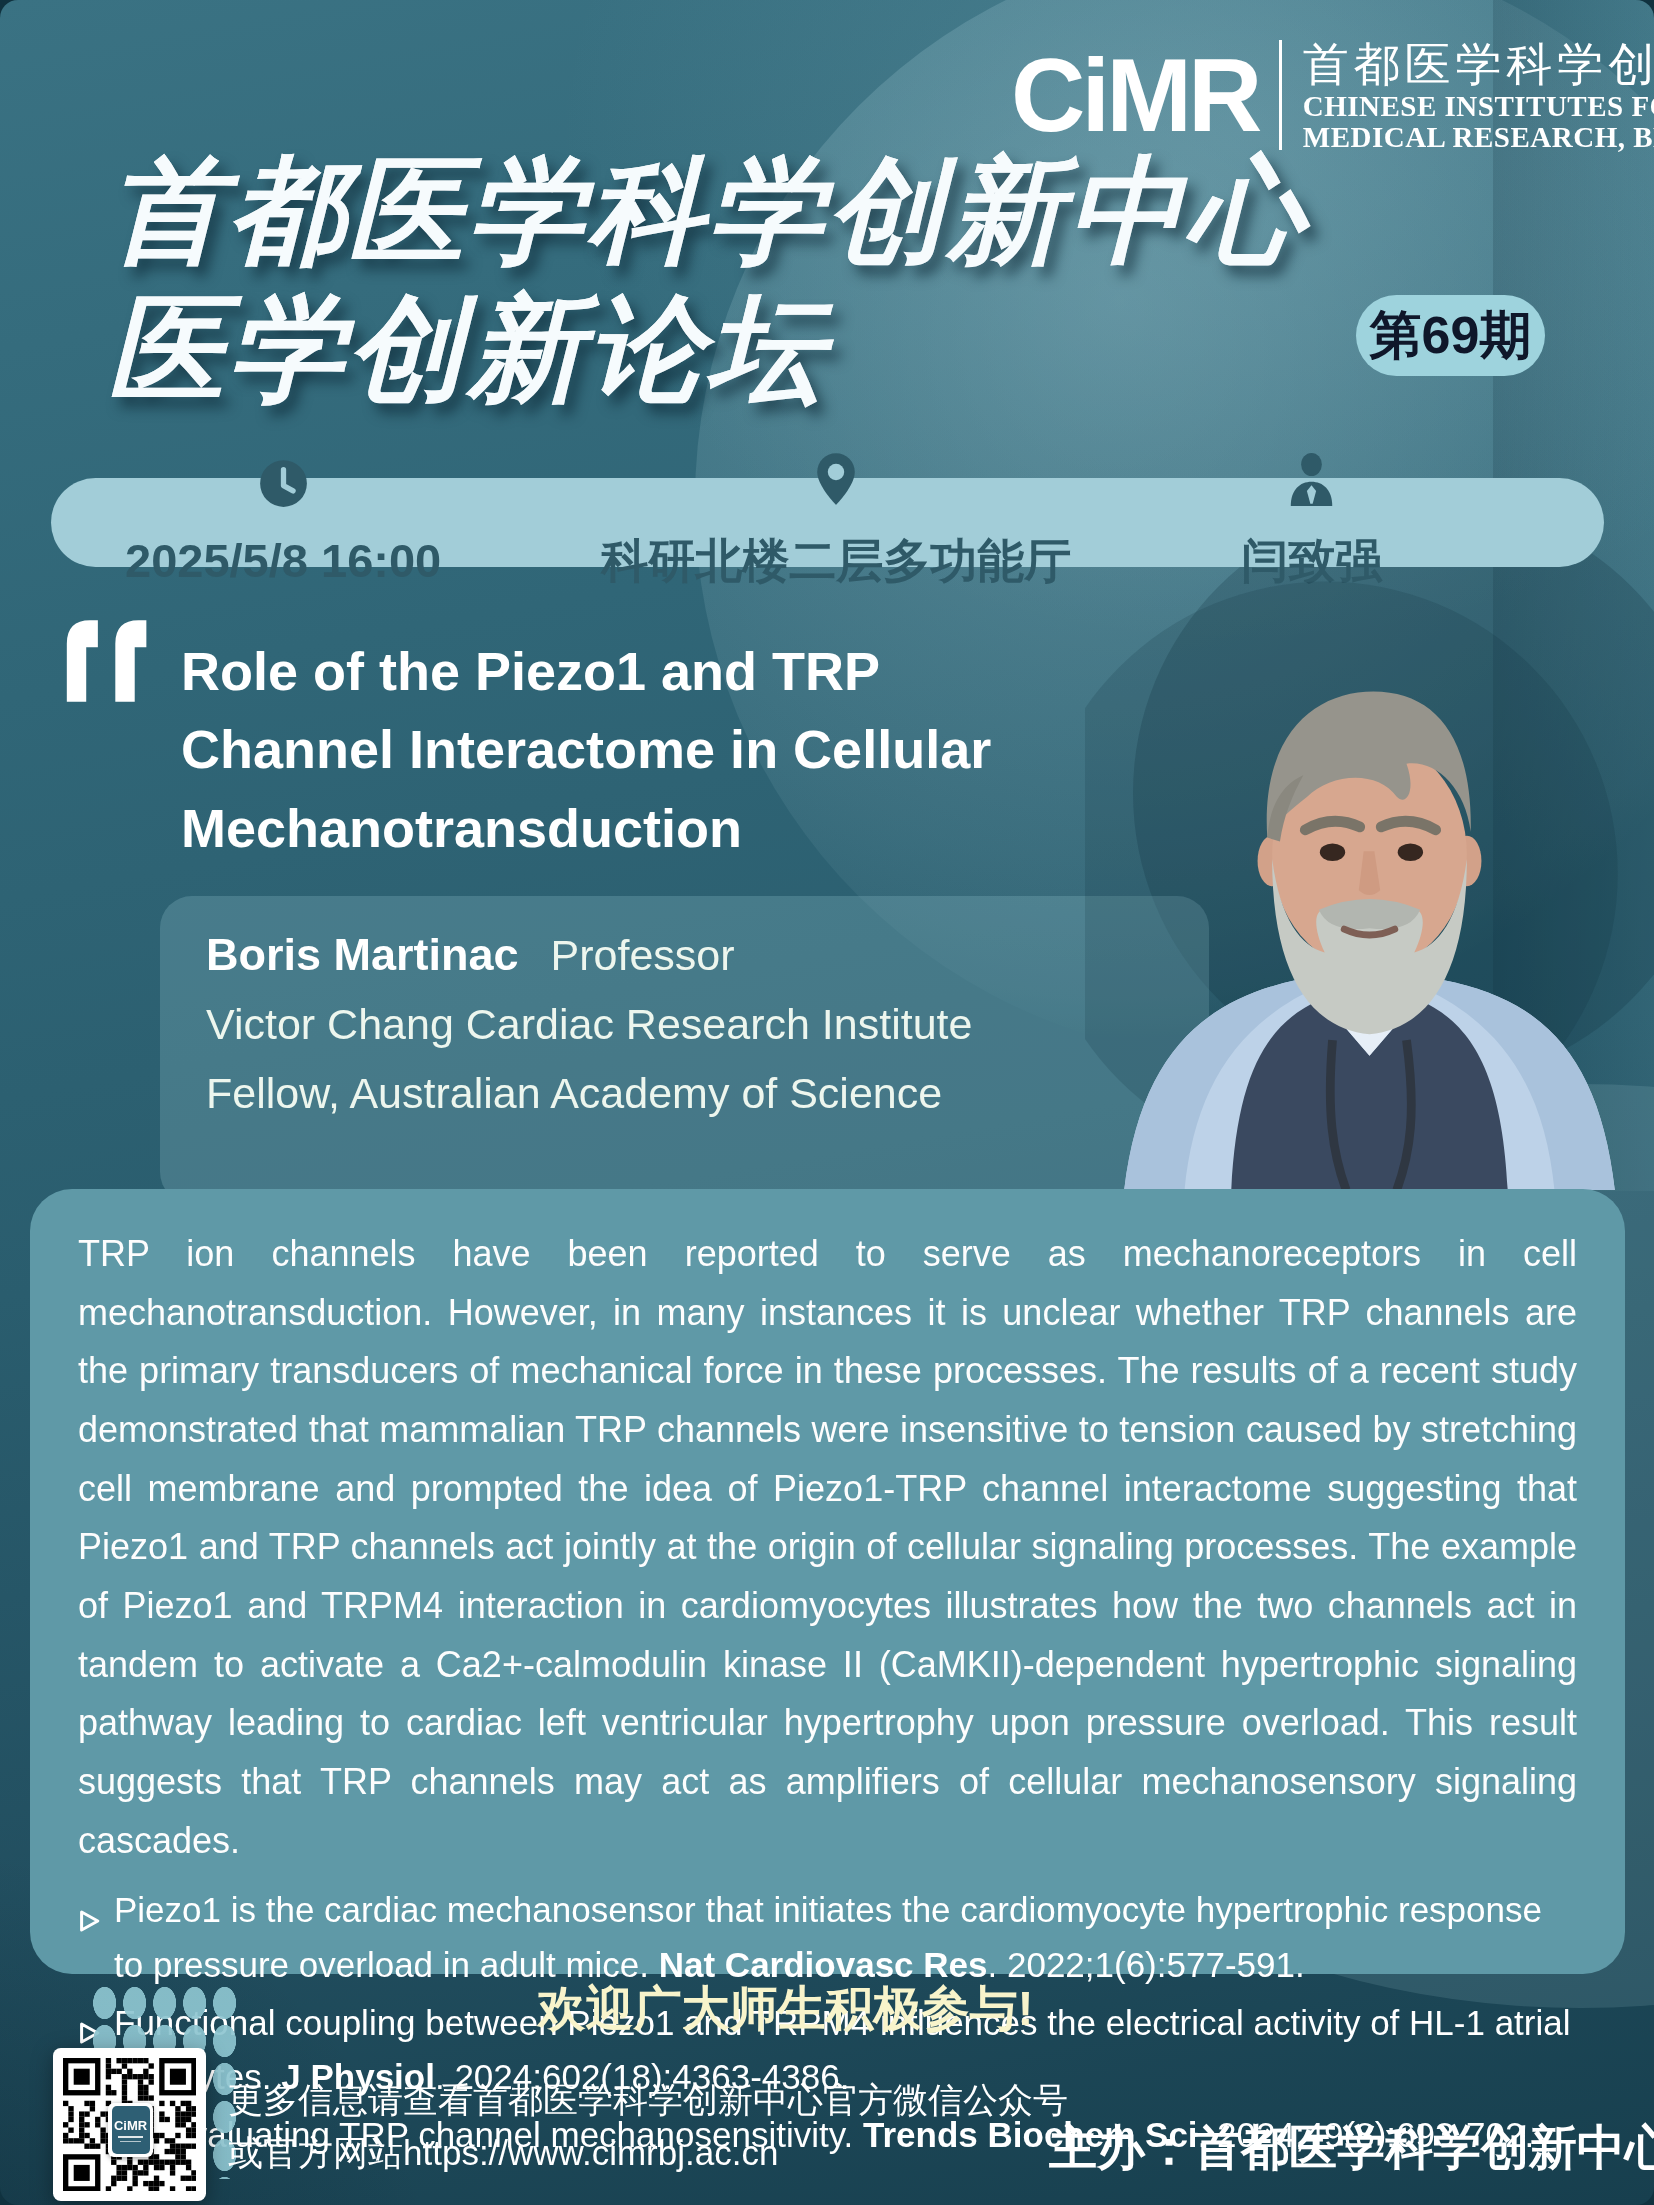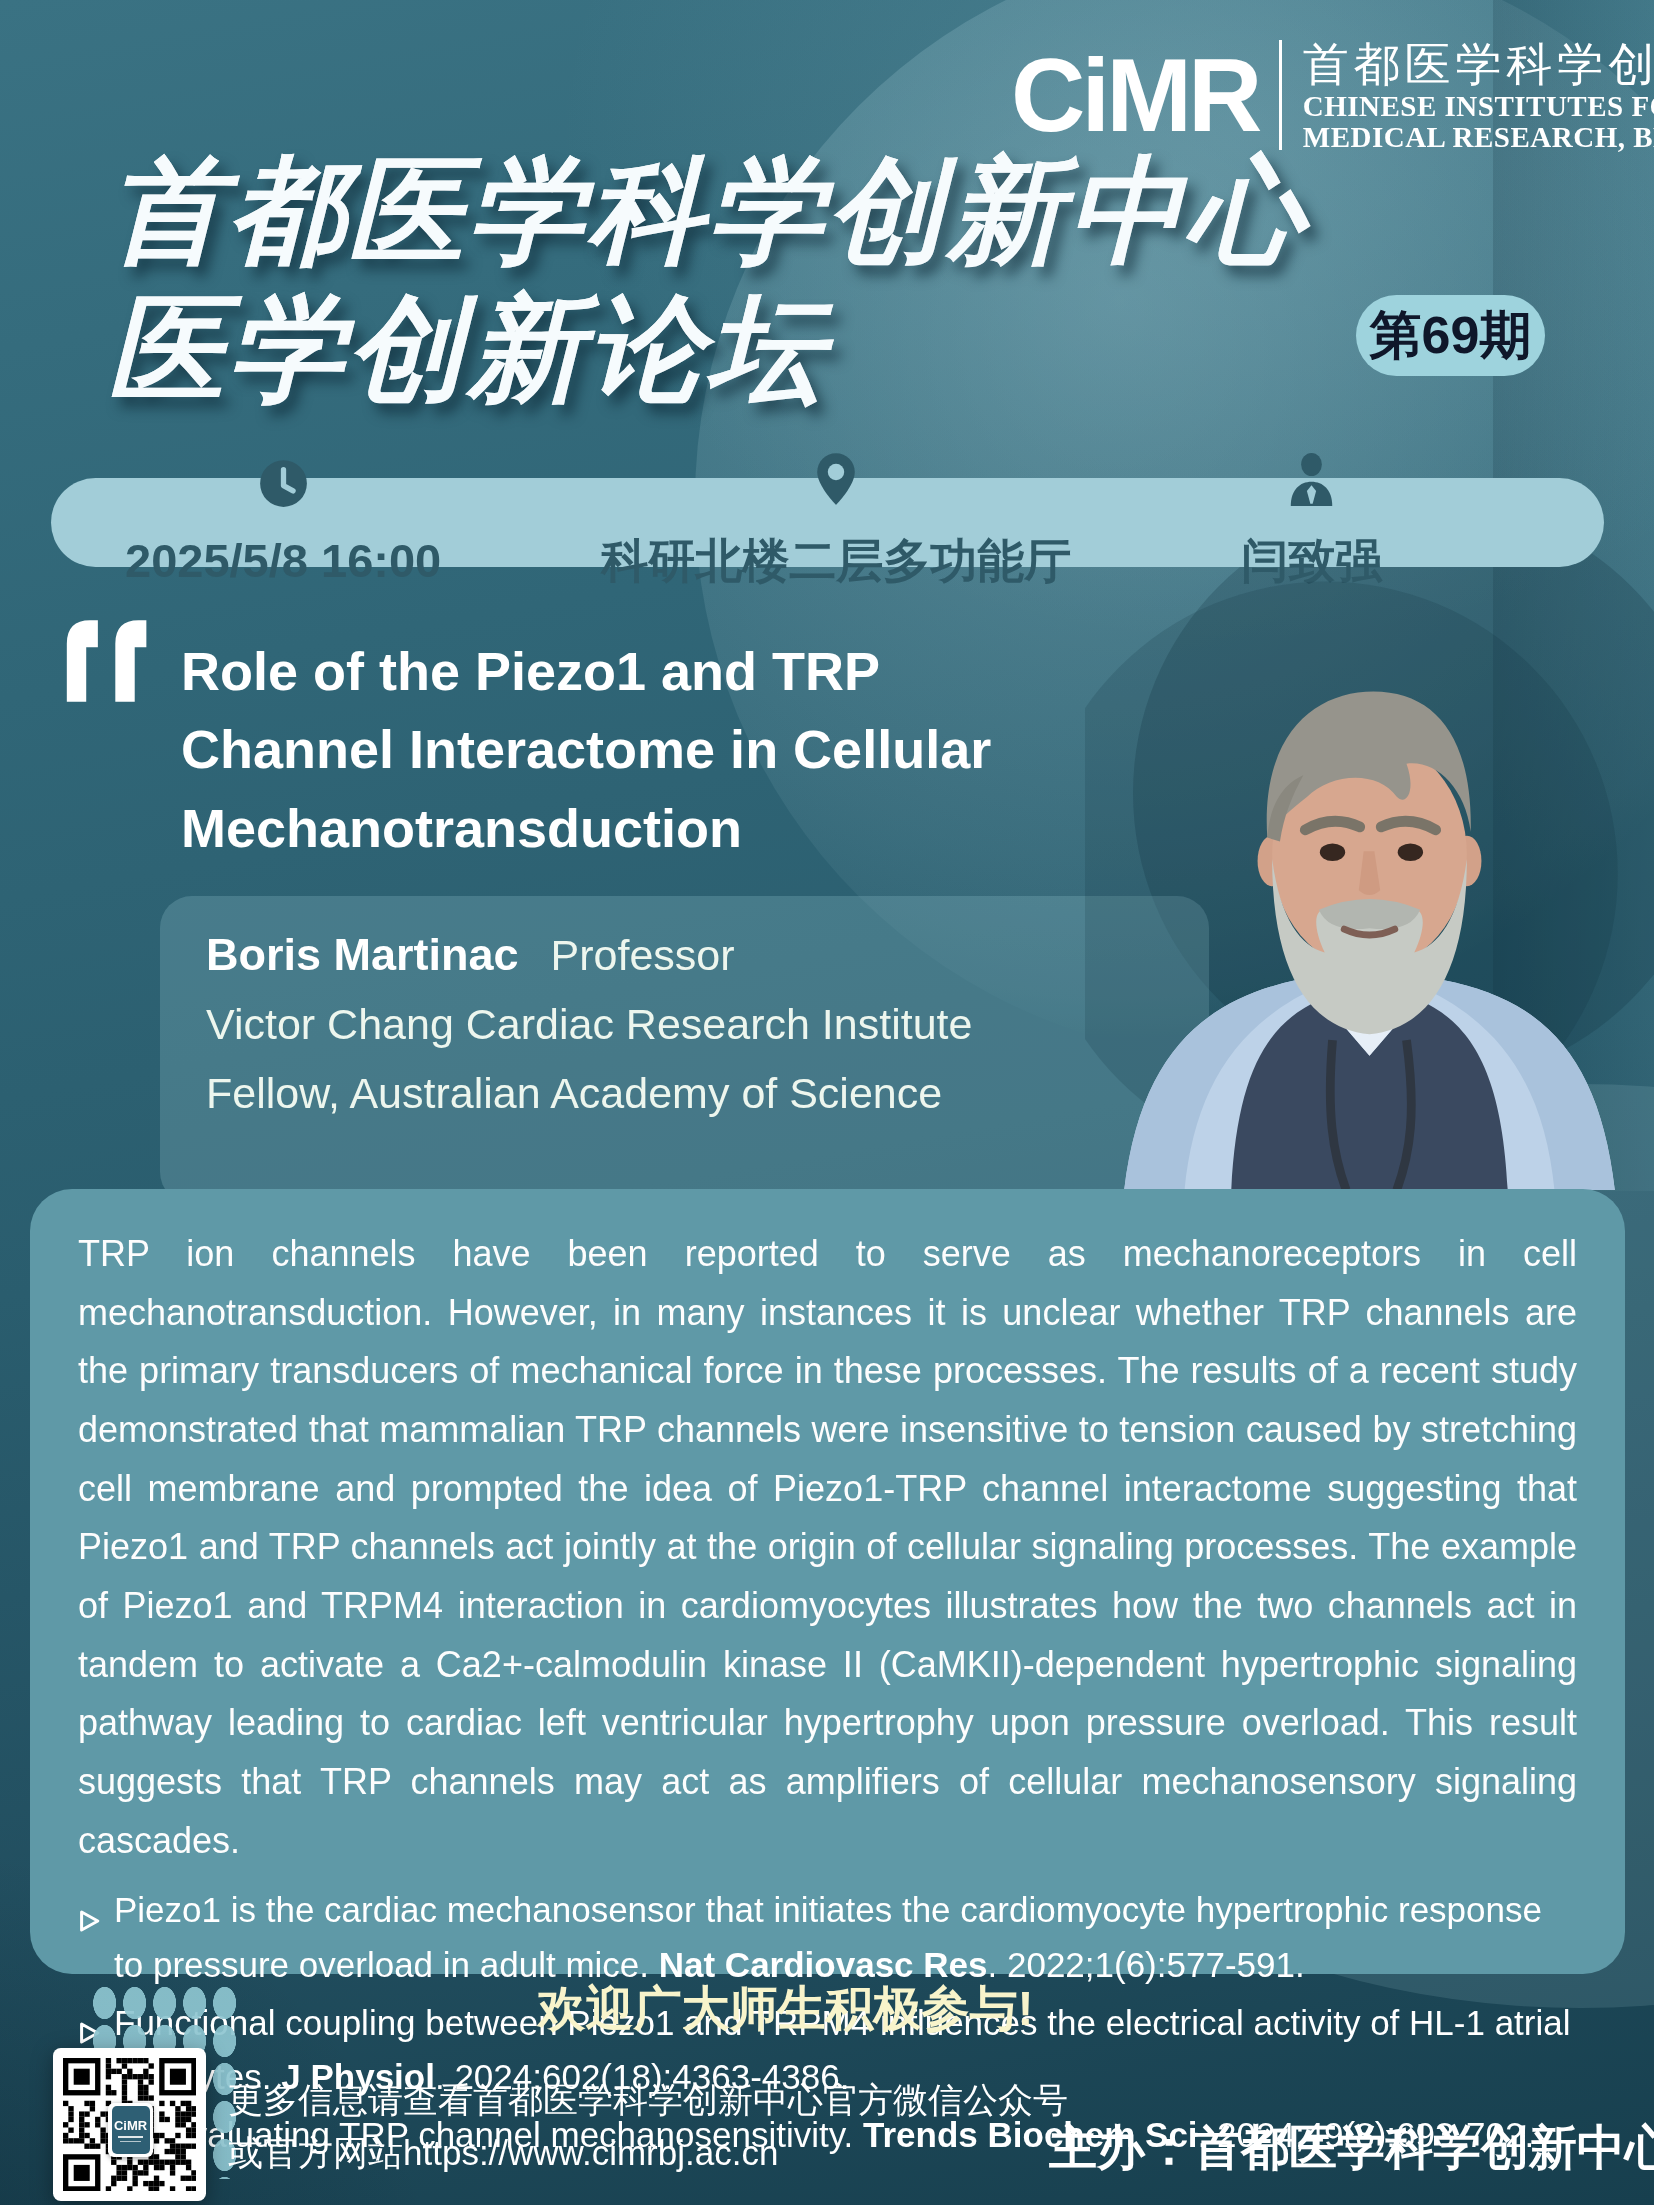--- a/index.html
+++ b/index.html
@@ -3,20 +3,21 @@
 <meta charset="utf-8">
 <style>
   html,body{margin:0;padding:0;background:#10323f;}
   #poster{
     position:relative;width:1654px;height:2205px;overflow:hidden;
     font-family:"Liberation Sans",sans-serif;
     background:
       radial-gradient(973px 729px at 75% 6%, rgba(130,178,190,0.25), rgba(130,178,190,0) 70%),
       radial-gradient(875px 778px at -5% 105%, rgba(5,25,35,0.35), rgba(5,25,35,0) 60%),
       linear-gradient(170deg,#3a7283 0%,#306677 28%,#2a5d6e 52%,#224f60 76%,#173f4e 100%);
+    border-radius: 18px;
   }
   .abs{position:absolute;}
   
   .deco-disc{left:695px;top:-58px;width:1118px;height:1118px;border-radius:50%;
     background:radial-gradient(circle at 38% 32%, rgba(185,222,230,0.30), rgba(185,222,230,0.10) 55%, rgba(185,222,230,0.04) 68%, rgba(185,222,230,0) 72%);}
   .deco-disc-dark{left:1133px;top:501px;width:584px;height:584px;border-radius:50%;background:rgba(12,44,58,0.22);}
   .deco-band{left:1493px;top:0;width:161px;height:1191px;background:linear-gradient(90deg,rgba(10,40,55,0.18),rgba(120,170,182,0.10));}
   .deco-swoosh{left:924px;top:1084px;width:1313px;height:924px;border-radius:50%;background:rgba(168,210,218,0.15);}
   
   .logo{left:1011px;top:37px;display:flex;align-items:center;gap:20.4px;color:#fff;}

